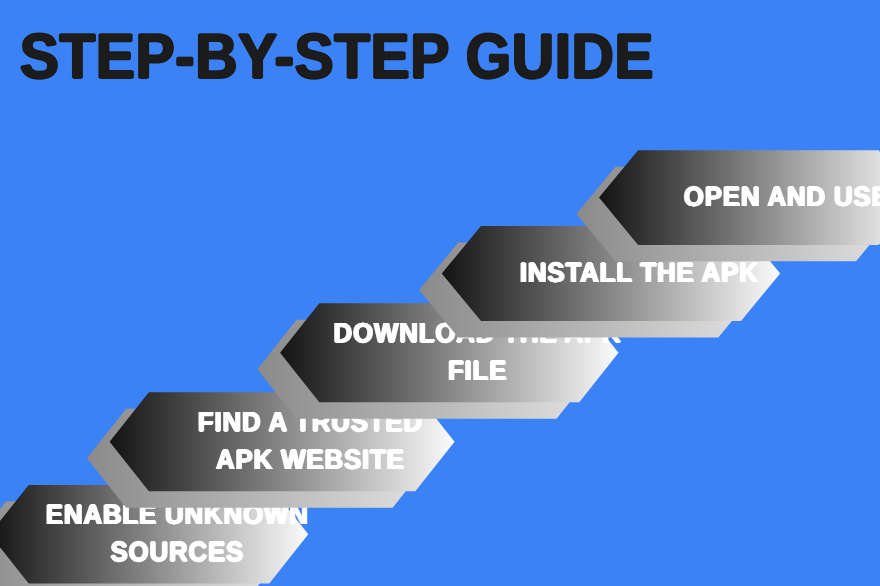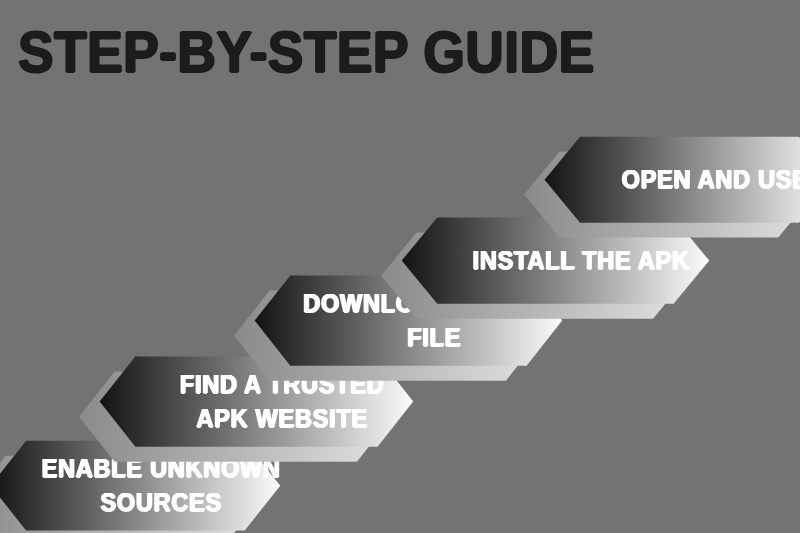--- a/index.html
+++ b/index.html
@@ -11,21 +11,21 @@
     width: 800px;
     height: 533px;
     overflow: hidden;
     font-family: "Liberation Sans", sans-serif;
   }
 
   #infographic {
     position: relative;
     width: 800px;
     height: 533px;
-    background: #737373;
+    background: #3b82f6;
     overflow: hidden;
   }
 
   
   #title {
     position: absolute;
     left: 18px;
     top: 21px;
     font-family: "Liberation Sans", sans-serif;
     font-size: 58px;
@@ -136,21 +136,21 @@
             <linearGradient id="g-shad-2" x1="0" y1="0" x2="1" y2="0">
               <stop offset="0%" stop-color="#8a8a8a"></stop>
               <stop offset="100%" stop-color="#e2e2e2"></stop>
             </linearGradient>
           </defs>
           <polygon points="38,0 290,0 328,48 290,96 38,96 0,48" fill="url(#g-shad-2)" transform="translate(-22,16)"></polygon>
           <polygon points="38,0 290,0 328,48 290,96 38,96 0,48" fill="url(#g-main-2)"></polygon>
         </svg>
         <div class="step-label" style="padding-left: 34.2px;"><div>DOWNLOAD THE APK</div><div>FILE</div></div>
       </div>
-      <div class="step" style="left: 403px; top: 214px; width: 290px; height: 92px;">
+      <div class="step" style="left: 403px; top: 202px; width: 290px; height: 92px;">
         <svg width="332" height="112" viewBox="-22 0 354 112" style="position: absolute; left: -22px; top: 0px;">
           <defs>
             <linearGradient id="g-main-3" x1="0" y1="0" x2="1" y2="0">
               <stop offset="0%" stop-color="#131313"></stop>
               <stop offset="100%" stop-color="#fbfbfb"></stop>
             </linearGradient>
             <linearGradient id="g-shad-3" x1="0" y1="0" x2="1" y2="0">
               <stop offset="0%" stop-color="#8a8a8a"></stop>
               <stop offset="100%" stop-color="#e2e2e2"></stop>
             </linearGradient>

